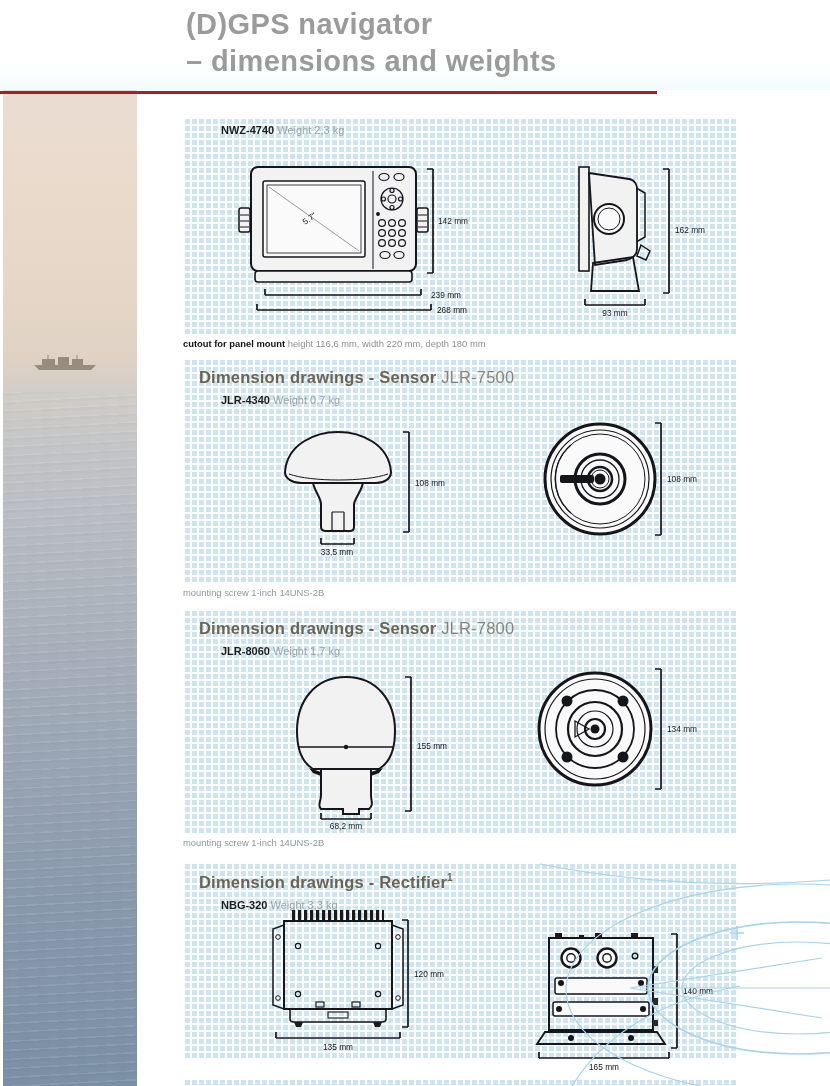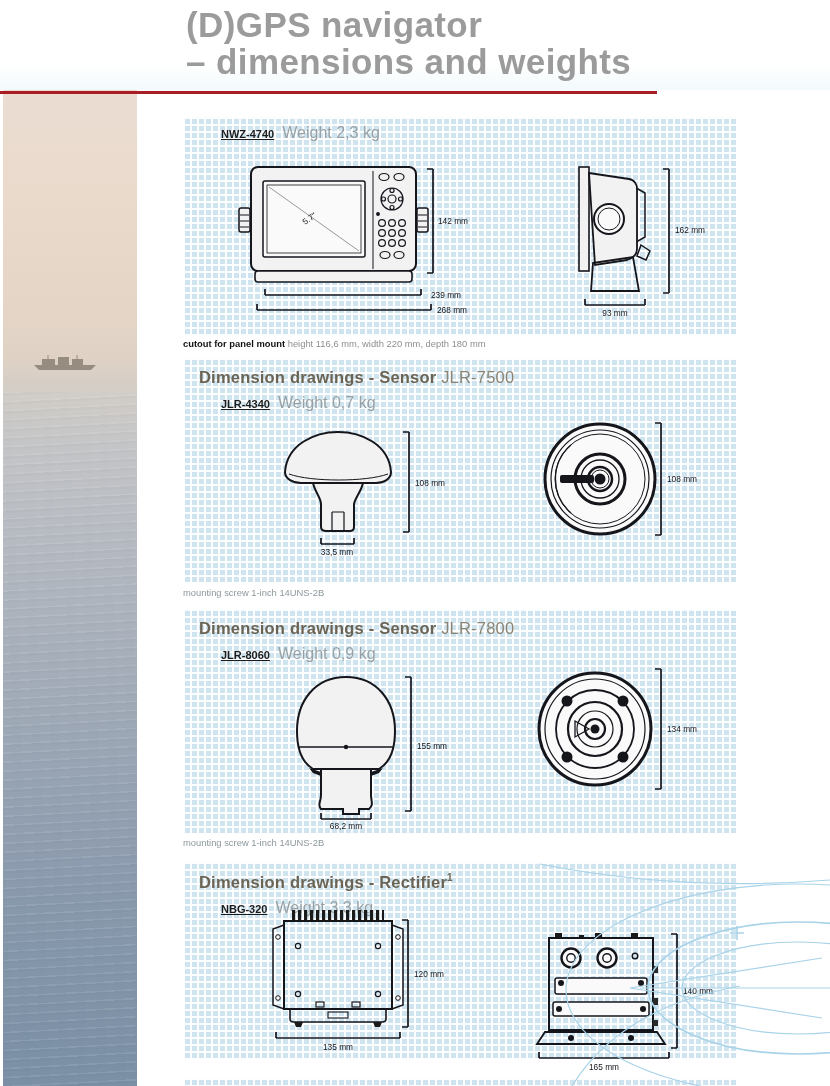--- a/index.html
+++ b/index.html
@@ -13,41 +13,41 @@
       #d2cdc7 36%, #c4c5c7 41%, #b7bbc2 49%, #abb2bc 57%, #a0aab7 65%,
       #95a2b2 73%, #8b9aad 81%, #8295a9 90%, #7b8fa5 100%);}
   .waves{position:absolute;left:0;top:392px;width:100%;height:694px;opacity:.65;
     background:repeating-linear-gradient(177deg,
       rgba(255,255,255,.14) 0 1.5px, rgba(40,60,80,.04) 1.5px 4px, rgba(0,0,0,0) 4px 9px);}
   .ship{position:absolute;left:27px;top:352px;}
 
   
   .titleband{position:absolute;left:0;top:0;width:830px;height:90px;
     background:linear-gradient(180deg,#ffffff 70%,#f2fafd 100%);}
-  .title{position:absolute;left:186px;top:6px;font-size:35px;font-weight:bold;
+  .title{position:absolute;left:186px;top:6px;font-size:29px;font-weight:bold;
     color:#9b9b9b;line-height:37px;letter-spacing:.4px;}
   .redline{position:absolute;left:0;top:91px;width:657px;height:3px;background:#a81e24;}
 
   
   .panel{position:absolute;left:183px;width:554px;background-color:#cfe4ef;
     background-image:linear-gradient(rgba(255,255,255,.92) 1.7px, transparent 1.7px),
                      linear-gradient(90deg, rgba(255,255,255,.92) 1.7px, transparent 1.7px);
     background-size:7px 7px;}
   .p1{top:117px;height:219px;}
   .p2{top:358px;height:224px;}
   .p3{top:609px;height:224px;}
   .p4{top:862px;height:196px;}
   .strip{top:1078px;height:8px;}
 
   .head{margin:10px 0 0 16px;font-size:16.5px;font-weight:bold;color:#6b6454;letter-spacing:.2px;}
   .head .suffix{font-weight:400;color:#8b8474;}
   .head sup{font-size:10px;}
   .model-row{margin:7px 0 0 38px;font-size:11px;}
-  .model{font-weight:bold;color:#1c1c1c;text-decoration:underline;}
-  .weight{color:#98a2a6;margin-left:5px;font-size:16px;}
+  .model{font-weight:bold;color:#1c1c1c;}
+  .weight{color:#98a2a6;font-size:11px;}
 
   .drawing{position:absolute;}
   .drawing svg text{font-size:8.3px;fill:#15151c;font-family:"Liberation Sans",sans-serif;}
   .ln{stroke:#15151c;fill:none;}
   .fill-body{fill:#f2f2f2;}
   .fill-lite{fill:#fafafa;}
 
   .note{position:absolute;left:183px;width:552px;font-size:9.4px;}
   .n1{top:338px;}
   .n2{top:587px;}
@@ -199,21 +199,21 @@
   </div>
 
   <div class="note n2 gray">mounting screw 1-inch 14UNS-2B</div>
 
   <div class="panel p3">
     <div class="head">
       <span>Dimension drawings - Sensor</span><span class="suffix"> JLR-7800</span>
     </div>
     <div class="model-row">
       <span class="model">JLR-8060</span>
-      <span class="weight">Weight 0,9 kg</span>
+      <span class="weight">Weight 1,7 kg</span>
     </div>
 
     <div class="drawing" style="left:88px;top:60px;">
       <svg width="185" height="162" viewBox="0 0 185 162">
         <path d="M75,8 C44,8 26,32 26,62 C26,82 32,94 42,100 L108,100 C118,94 124,82 124,62 C124,32 106,8 75,8 Z" class="ln fill-body" stroke-width="2"></path>
         <path d="M28,78 H122" class="ln" stroke-width="1.5"></path>
         <circle cx="75" cy="78" r="2.2" fill="#15151c"></circle>
         <path d="M38,99 l12,4 v4 l-8,-3 z" fill="#15151c"></path>
         <path d="M112,99 l-12,4 v4 l8,-3 z" fill="#15151c"></path>
         <path d="M50,100 V126 C50,133 46,136 50,140 H72 V145 H88 V140 H98 C103,136 100,132 100,126 V100 Z" class="ln fill-body" stroke-width="2"></path>

